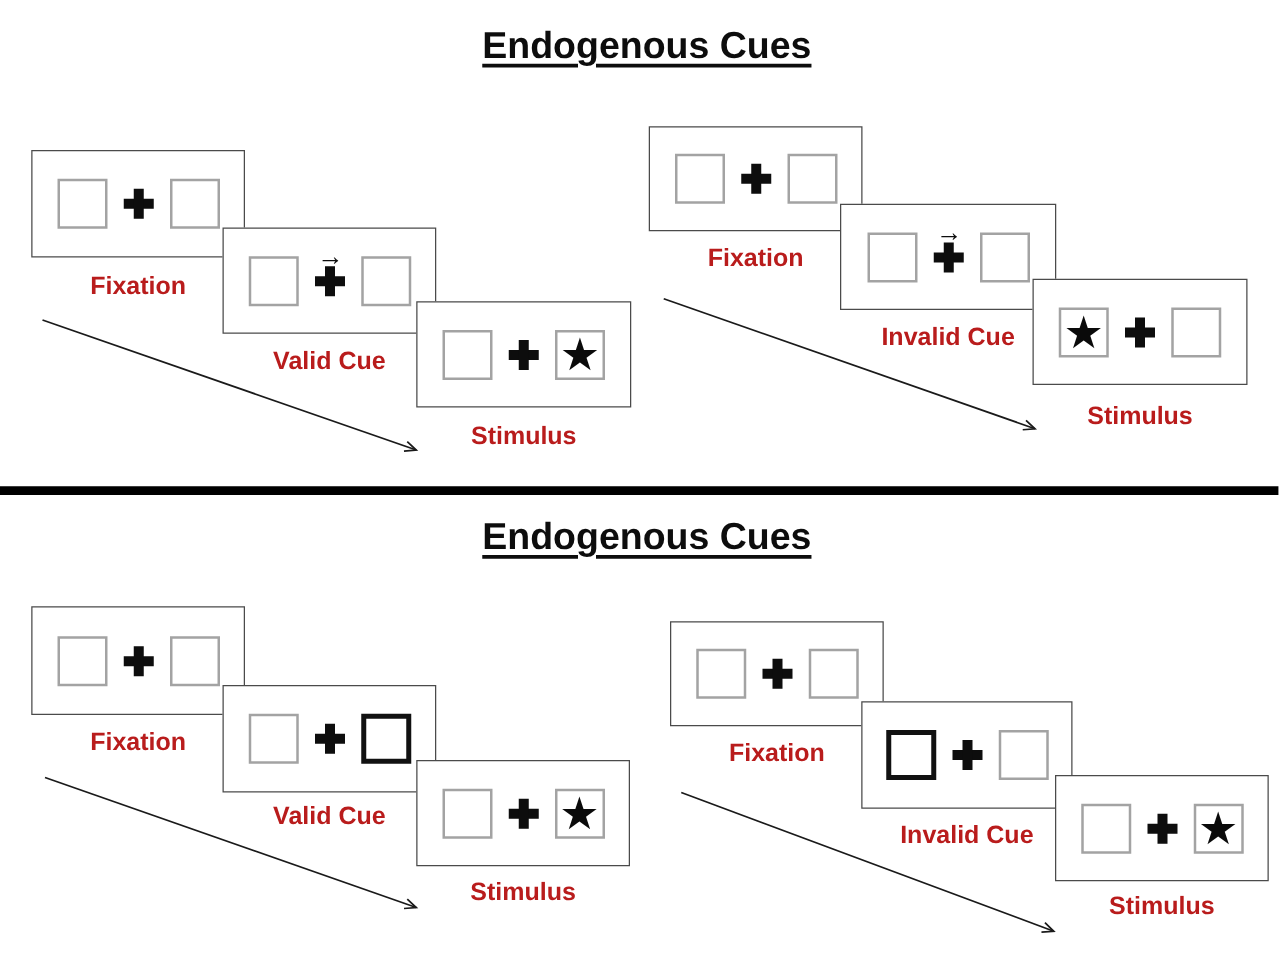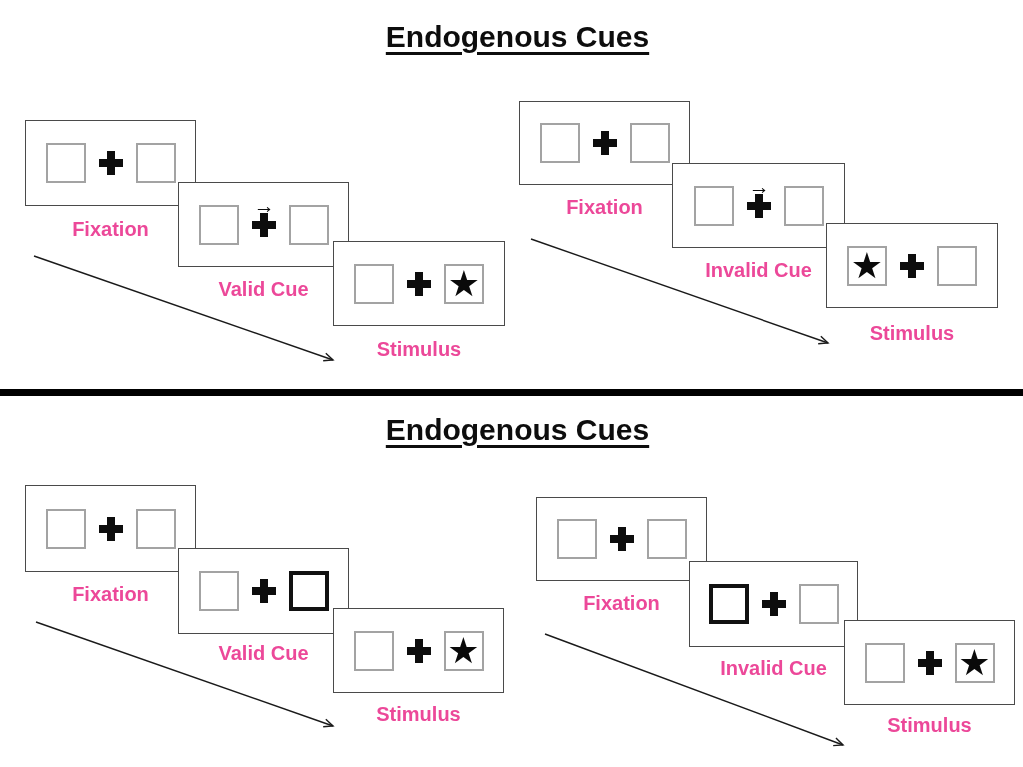--- a/index.html
+++ b/index.html
@@ -27,21 +27,21 @@
   .box.star{font-size:36px;line-height:1;color:#0a0a0a;font-weight:400;}
   .plus{position:relative;width:24px;height:24px;flex:0 0 24px;}
   .plus::before{content:"";position:absolute;left:0;top:8px;width:24px;height:8px;background:#0d0d0d;}
   .plus::after{content:"";position:absolute;left:8px;top:0;width:8px;height:24px;background:#0d0d0d;}
   .cue-arrow{
     position:absolute;bottom:21px;left:50%;transform:translateX(-46%);
     font-size:21px;font-weight:700;line-height:1;color:#0d0d0d;white-space:nowrap;
   }
   .plabel{
     position:absolute;z-index:5;text-align:center;
-    font-size:20px;font-weight:700;color:#ec4899;line-height:1.1;
+    font-size:20px;font-weight:700;color:#b91c1c;line-height:1.1;
   }
 </style>
 </head>
 <body>
 
 <div class="canvas">
 
   <div class="title" style="top:20px">
     <span>Endogenous Cues</span>
   </div>

